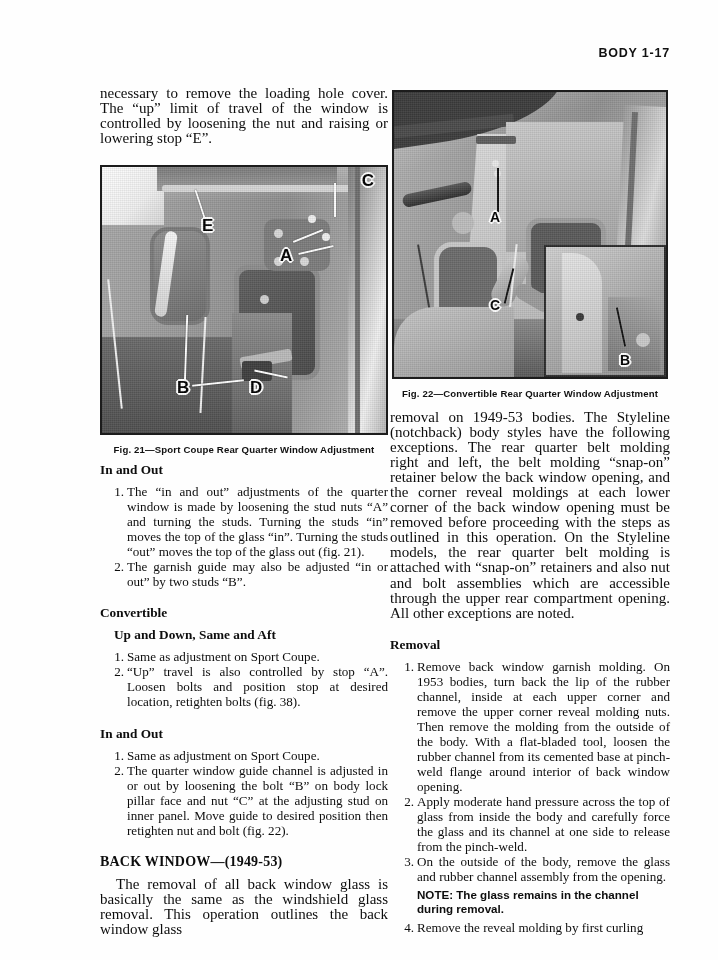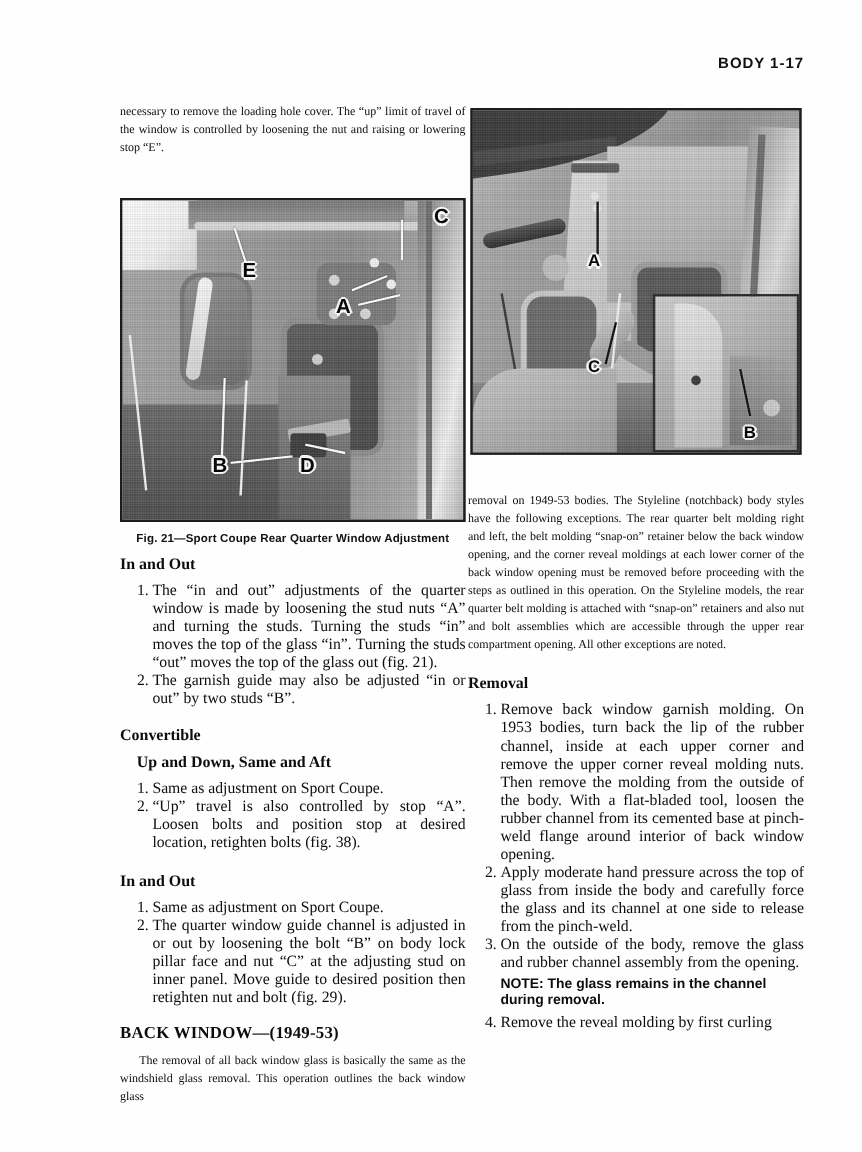--- a/index.html
+++ b/index.html
@@ -38,21 +38,21 @@
   .col-left {
     position: absolute;
     left: 100px;
     top: 86px;
     width: 288px;
   }
 
   
   p.body {
     margin: 0 0 0 0;
-    font-size: 10px;
+    font-size: 15px;
     line-height: 15.05px;
     text-align: justify;
     text-justify: inter-word;
     hyphens: manual;
   }
   p.body.indent { text-indent: 16px; }
 
   h3.sub {
     font-family: "Liberation Serif", serif;
     font-weight: bold;
@@ -280,20 +280,21 @@
         <div class="leader dark" style="left:114px;top:176px;width:2px;height:36px;transform:rotate(14deg);"></div>
         <div class="leader dark" style="right:44px;bottom:30px;width:2px;height:40px;transform:rotate(-12deg);"></div>
 
         <div class="callout med" style="left:96px;top:118px;">A</div>
         <div class="callout med" style="left:96px;top:206px;">C</div>
         <div class="callout med" style="right:36px;bottom:10px;">B</div>
 
         <div class="grain"></div>
       </div>
     </div>
+    <div class="fig-caption">Fig. 22—Convertible Rear Quarter Window Adjustment</div>
   </div>
 
   <div class="col-left">
     <p class="body">necessary to remove the loading hole cover. The “up” limit of travel of the window is controlled by loosening the nut and raising or lowering stop “E”.</p>
   </div>
 
   <div style="position:absolute;left:100px;top:462px;width:288px;">
 
     <h3 class="sub">In and Out</h3>
     <div class="gap-sm"></div>
@@ -327,21 +328,21 @@
     <div class="gap-lg"></div>
     <h3 class="sub">In and Out</h3>
     <div class="gap-sm"></div>
     <ol class="steps">
       <li>
         <span class="num">1.</span>
         <span class="txt">Same as adjustment on Sport Coupe.</span>
       </li>
       <li>
         <span class="num">2.</span>
-        <span class="txt">The quarter window guide channel is adjusted in or out by loosening the bolt “B” on body lock pillar face and nut “C” at the adjusting stud on inner panel. Move guide to desired position then retighten nut and bolt (fig. 29).</span>
+        <span class="txt">The quarter window guide channel is adjusted in or out by loosening the bolt “B” on body lock pillar face and nut “C” at the adjusting stud on inner panel. Move guide to desired position then retighten nut and bolt (fig. 22).</span>
       </li>
     </ol>
 
     <div class="gap-lg"></div>
     <h2 class="major">BACK WINDOW—(1949-53)</h2>
     <div class="gap-sm"></div>
     <p class="body indent">The removal of all back window glass is basically the same as the windshield glass removal. This operation outlines the back window glass</p>
   </div>
 
   <div style="position:absolute;left:390px;top:410px;width:280px;">

